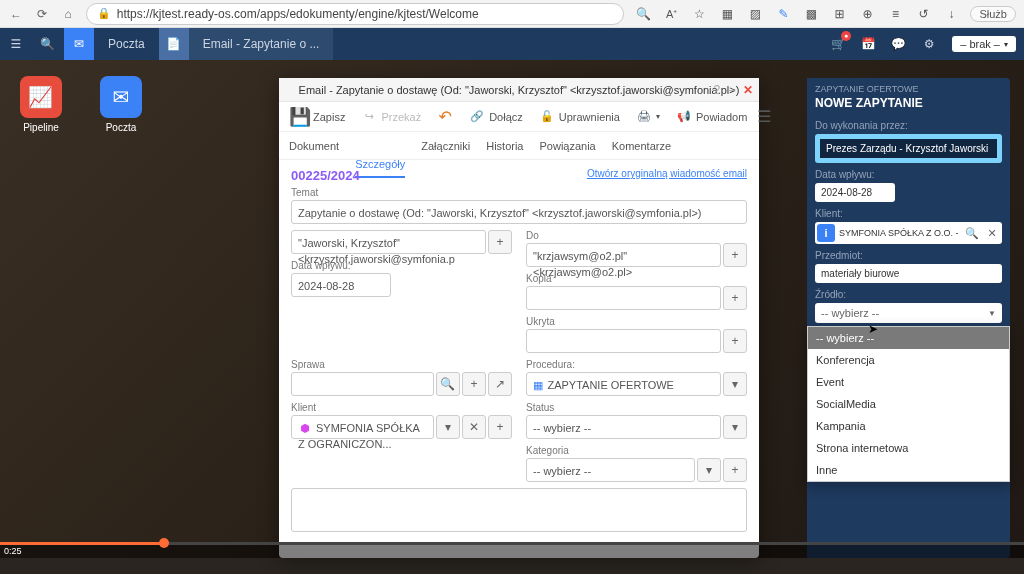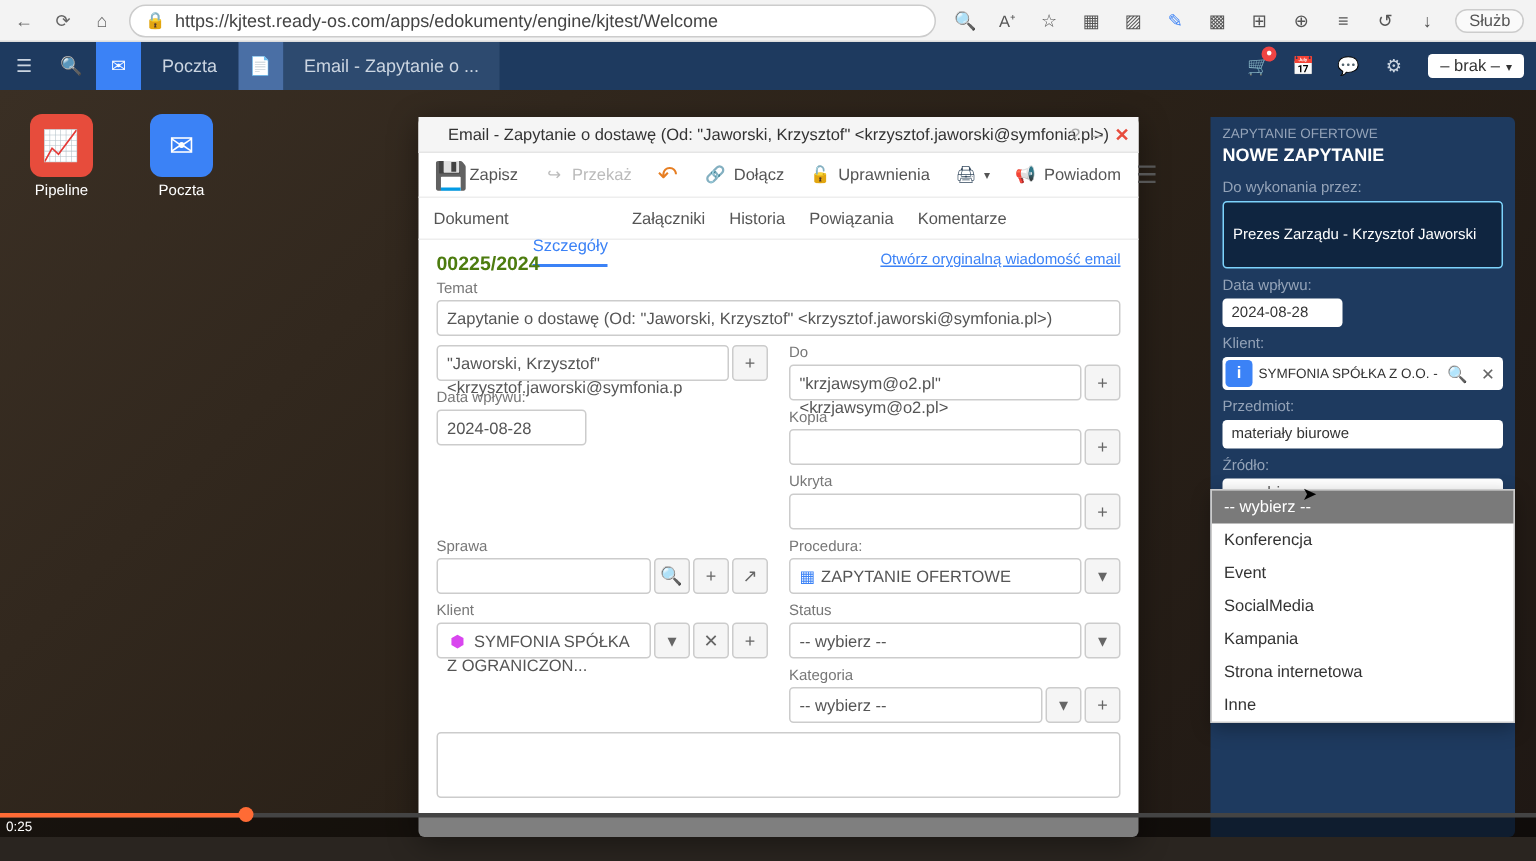--- a/index.html
+++ b/index.html
@@ -53,40 +53,40 @@
 .toolbar .perm-ico { color: #e74c3c; }
 .toolbar .print-ico { color: #34495e; }
 .toolbar .notify-ico { color: #555; }
 .toolbar .menu-ico { margin-left: auto; color: #555; font-size: 16px; }
 
 .subtabs { height: 28px; display: flex; align-items: center; padding: 0 10px; gap: 16px; border-bottom: 1px solid #eee; font-size: 11px; }
 .subtabs .stab { color: #555; cursor: pointer; padding: 6px 0; }
 .subtabs .stab.active { color: #3b82f6; border-bottom: 2px solid #3b82f6; margin-top: 38px; }
 
 .form-body { flex: 1; padding: 8px 12px; overflow-y: auto; font-size: 11px; color: #555; }
-.form-body .docnum { font-size: 13px; font-weight: bold; color: #4d7c0f; margin-bottom: 4px; display: inline-block; }
+.form-body .docnum { font-size: 13px; font-weight: bold; color: #8b5cf6; margin-bottom: 4px; display: inline-block; }
 .orig-link { float: right; color: #3b82f6; font-size: 10px; cursor: pointer; text-decoration: underline; }
 .fld { margin-bottom: 6px; }
 .fld .lab { font-size: 10px; color: #777; margin-bottom: 2px; display: block; }
 .fld .inp { width: 100%; border: 1px solid #ccc; border-radius: 3px; padding: 4px 6px; font-size: 11px; background: #fff; height: 24px; line-height: 16px; }
 .row2 { display: flex; gap: 14px; }
 .row2 .col { flex: 1; }
 .inp-grp { display: flex; gap: 2px; }
 .inp-grp .inp { flex: 1; }
 .btn-sq { width: 24px; height: 24px; border: 1px solid #ccc; border-radius: 3px; background: #f5f5f5; display: flex; align-items: center; justify-content: center; cursor: pointer; font-size: 12px; color: #666; }
 .uwagi { width: 100%; height: 44px; border: 1px solid #ccc; border-radius: 3px; resize: none; padding: 4px; font-size: 11px; }
 .pill-ico { width: 14px; height: 14px; display: inline-flex; align-items: center; justify-content: center; margin-right: 4px; color: #d946ef; }
 .grid-ico { color: #3b82f6; margin-right: 4px; }
 
 
 .side-panel { position: absolute; top: 18px; left: 807px; width: 203px; height: 480px; background: #1e3a5f; color: #cbd5e1; font-size: 11px; padding: 6px 8px; border-radius: 0 4px 4px 0; }
 .side-panel .sp-head { font-size: 9px; color: #94a3b8; text-transform: uppercase; margin-bottom: 2px; }
 .side-panel .sp-title { font-size: 12px; font-weight: bold; color: #fff; margin-bottom: 10px; }
 .side-panel .sp-lab { font-size: 10px; color: #94a3b8; margin: 6px 0 3px; }
-.side-panel .sp-val { background: #0f2540; border: 1px solid #7dd3fc; border-radius: 3px; padding: 16px 6px; color: #fff; font-size: 10px; }
+.side-panel .sp-val { background: #0f2540; border: 5px solid #7dd3fc; border-radius: 3px; padding: 4px 6px; color: #fff; font-size: 10px; }
 .side-panel .sp-inp { background: #fff; color: #333; border-radius: 3px; padding: 4px 6px; font-size: 10px; width: 100%; border: none; }
 .side-panel .sp-inp-short { width: 80px; }
 .side-panel .sp-client { display: flex; align-items: center; gap: 4px; background: #fff; border-radius: 3px; padding: 2px; }
 .side-panel .sp-client .info-i { background: #3b82f6; color: #fff; width: 18px; height: 18px; border-radius: 3px; display: flex; align-items: center; justify-content: center; font-size: 11px; font-weight: bold; }
 .side-panel .sp-client .cname { flex: 1; font-size: 9px; color: #333; white-space: nowrap; overflow: hidden; }
 .side-panel .sp-client .cbtn { width: 16px; height: 16px; display: flex; align-items: center; justify-content: center; color: #666; cursor: pointer; font-size: 11px; }
 .side-panel .sp-select { display: flex; align-items: center; background: #fff; border-radius: 3px; padding: 4px 6px; color: #666; cursor: pointer; }
 .side-panel .sp-select .arrow { margin-left: auto; font-size: 8px; }
 
 

